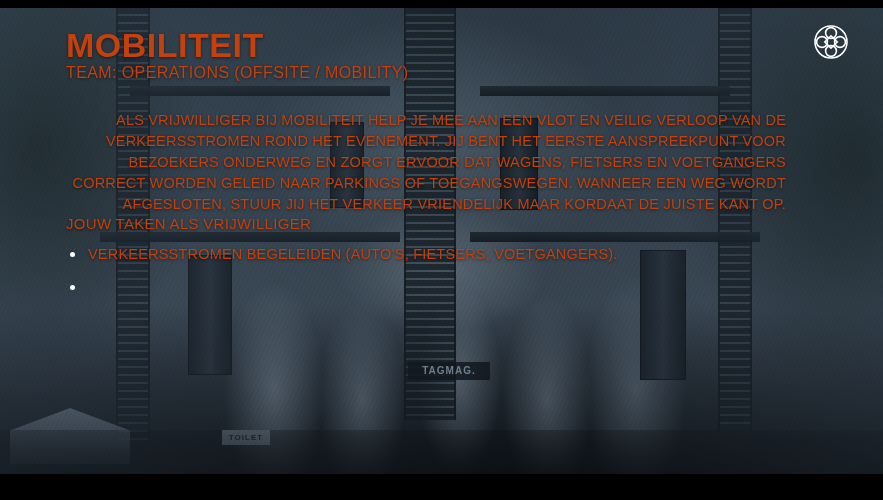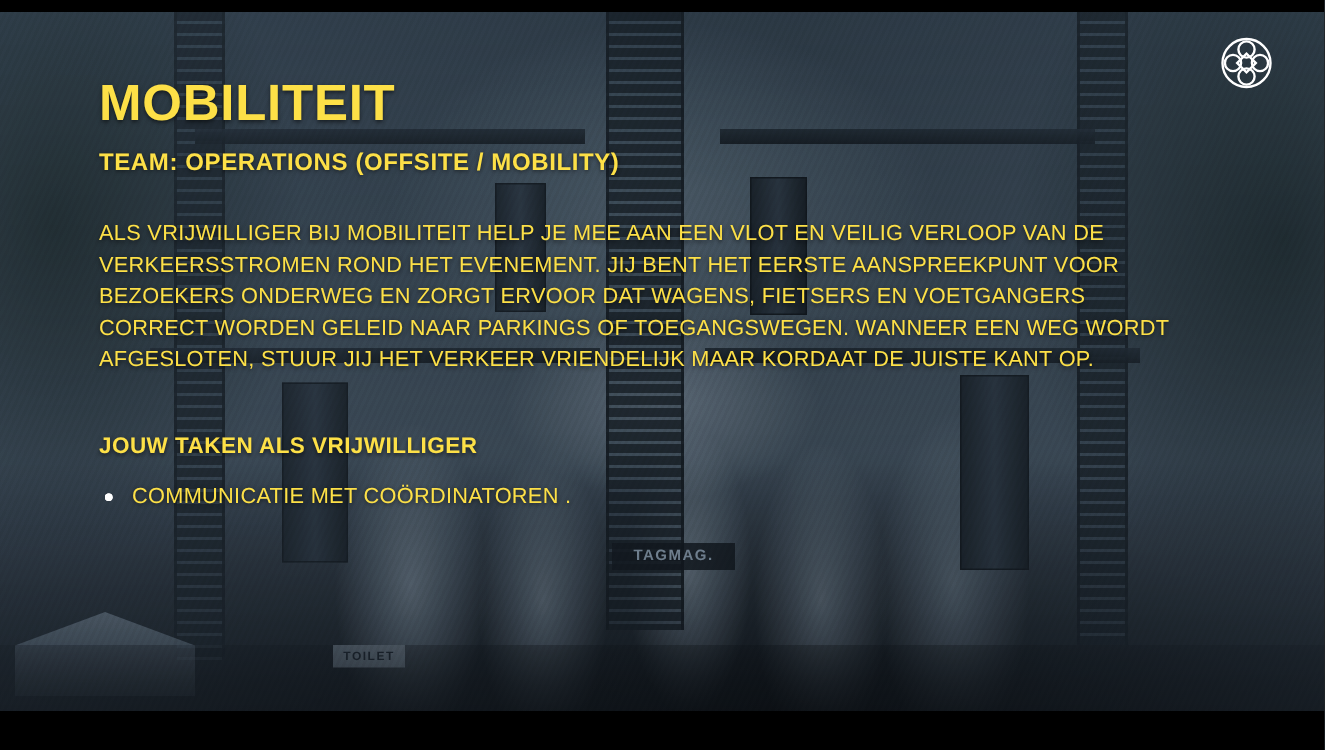--- a/index.html
+++ b/index.html
@@ -155,53 +155,53 @@
     background: #000;
     z-index: 6;
   }
   .bar-top { top: 0; height: 8px; }
   .bar-bottom { bottom: 0; height: 26px; }
 
   
   .content {
     position: absolute;
     left: 66px;
-    top: 52px;
+    top: 28px;
     width: 740px;
     z-index: 5;
-    color: #fde047;
+    color: #c2410c;
     text-shadow: 0 1px 3px rgba(0,0,0,0.55);
   }
   .title {
     font-size: 34px;
     font-weight: 800;
     letter-spacing: 0.5px;
     line-height: 1.05;
     text-transform: uppercase;
   }
   .subtitle {
-    margin-top: 12px;
+    margin-top: 0;
     font-size: 16px;
-    font-weight: 700;
+    font-weight: 400;
     letter-spacing: 0.4px;
     text-transform: uppercase;
   }
   .intro {
     margin-top: 28px;
     font-size: 14.5px;
     line-height: 1.45;
     letter-spacing: 0.2px;
     text-transform: uppercase;
     font-weight: 400;
     max-width: 720px;
+    text-align: right;
   }
   .tasks-heading {
-    margin-top: 38px;
     font-size: 15px;
-    font-weight: 700;
+    font-weight: 400;
     letter-spacing: 0.3px;
     text-transform: uppercase;
   }
   .task-list {
     margin-top: 14px;
     list-style: none;
   }
   .task-list li {
     position: relative;
     padding-left: 22px;
@@ -271,19 +271,18 @@
       </g>
     </svg>
   </div>
 
   <div class="content">
     <div class="title">MOBILITEIT</div>
     <div class="subtitle">TEAM: OPERATIONS (OFFSITE / MOBILITY)</div>
     <p class="intro">ALS VRIJWILLIGER BIJ MOBILITEIT HELP JE MEE AAN EEN VLOT EN VEILIG VERLOOP VAN DE VERKEERSSTROMEN ROND HET EVENEMENT. JIJ BENT HET EERSTE AANSPREEKPUNT VOOR BEZOEKERS ONDERWEG EN ZORGT ERVOOR DAT WAGENS, FIETSERS EN VOETGANGERS CORRECT WORDEN GELEID NAAR PARKINGS OF TOEGANGSWEGEN. WANNEER EEN WEG WORDT AFGESLOTEN, STUUR JIJ HET VERKEER VRIENDELIJK MAAR KORDAAT DE JUISTE KANT OP.</p>
     <div class="tasks-heading">JOUW TAKEN ALS VRIJWILLIGER</div>
     <ul class="task-list">
+      <li><span class="bullet"></span><span>VERKEERSSTROMEN BEGELEIDEN (AUTO’S, FIETSERS, VOETGANGERS).</span></li>
       <li><span class="bullet"></span></li>
-      <li><span class="bullet"></span></li>
-      <li><span class="bullet"></span><span>COMMUNICATIE MET COÖRDINATOREN .</span></li>
     </ul>
   </div>
 
 </div>
 
 </body></html>

